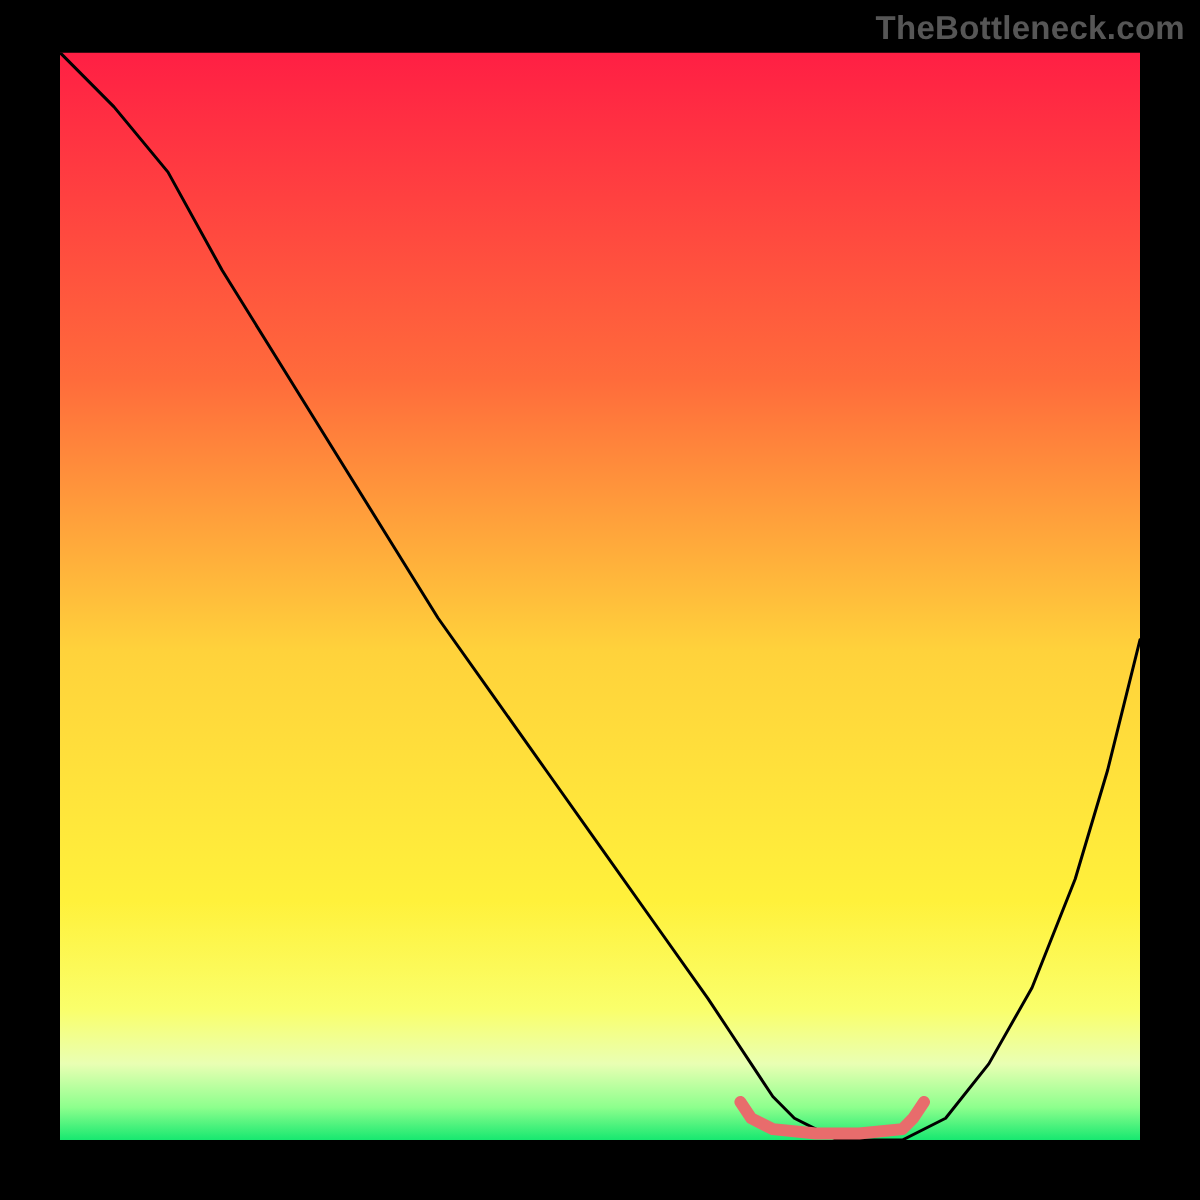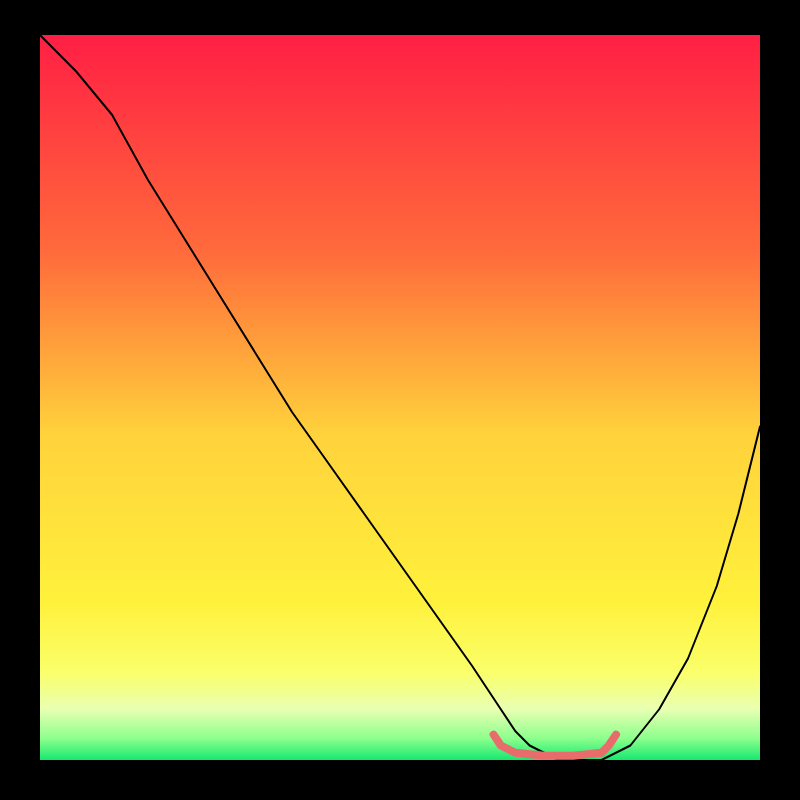--- a/index.html
+++ b/index.html
@@ -37,20 +37,21 @@
     inset: 0;
     width: 100%;
     height: 100%;
   }
 </style>
 </head>
 <body>
 
 <div class="frame">
 
+  <div class="watermark">TheBottleneck.com</div>
 
   <div class="plot-wrap">
 
     <svg viewBox="0 0 720 725" preserveAspectRatio="none">
       <defs>
         <linearGradient id="bg-grad" x1="0" y1="0" x2="0" y2="1">
         <stop offset="0%" stop-color="#ff1f44"></stop>
             <stop offset="30%" stop-color="#ff6b3b"></stop>
             <stop offset="55%" stop-color="#ffd23b"></stop>
             <stop offset="78%" stop-color="#fff13b"></stop>

